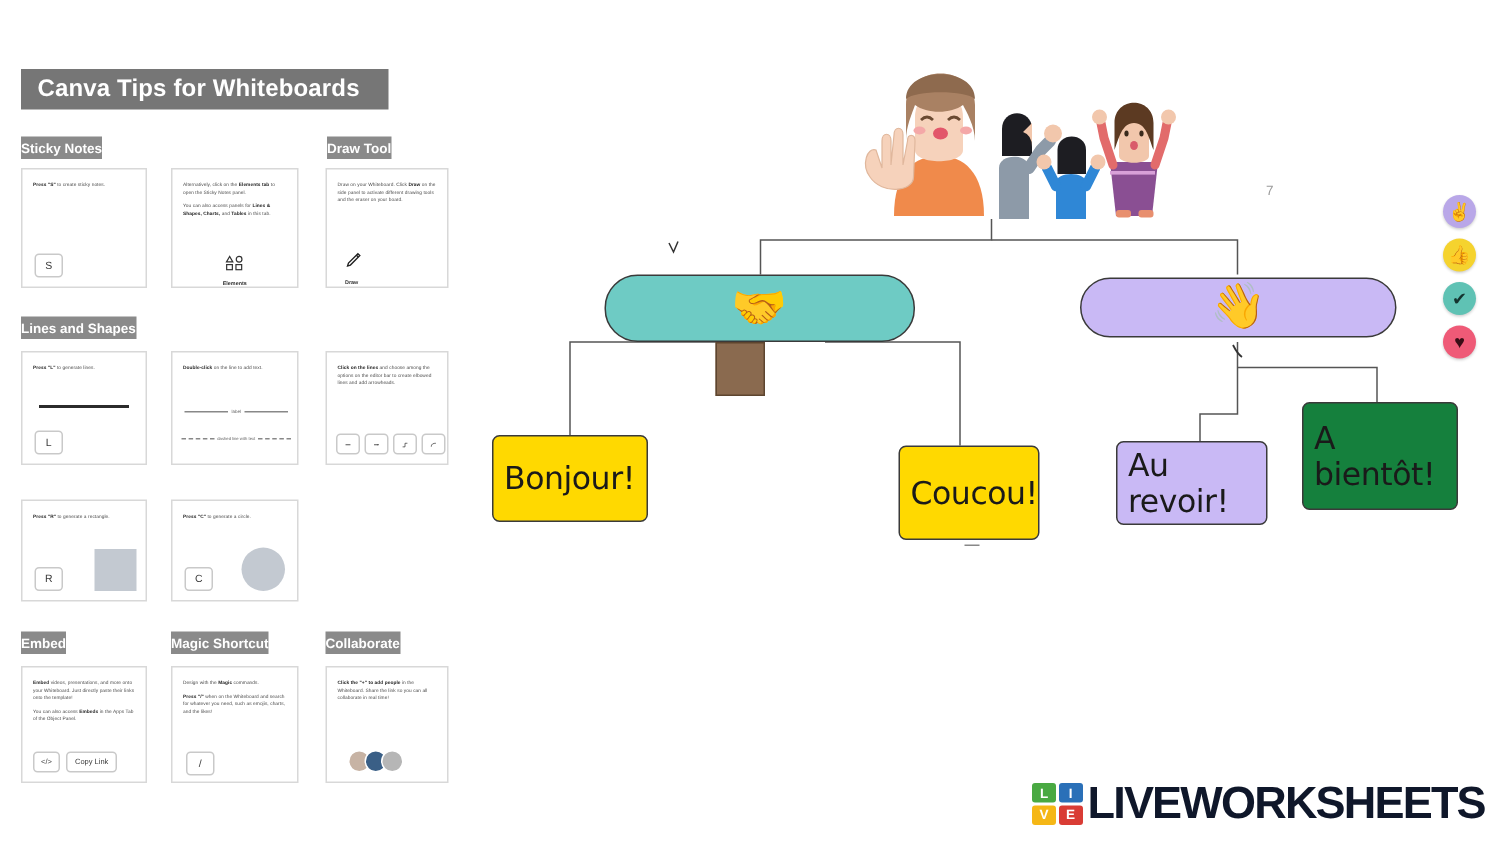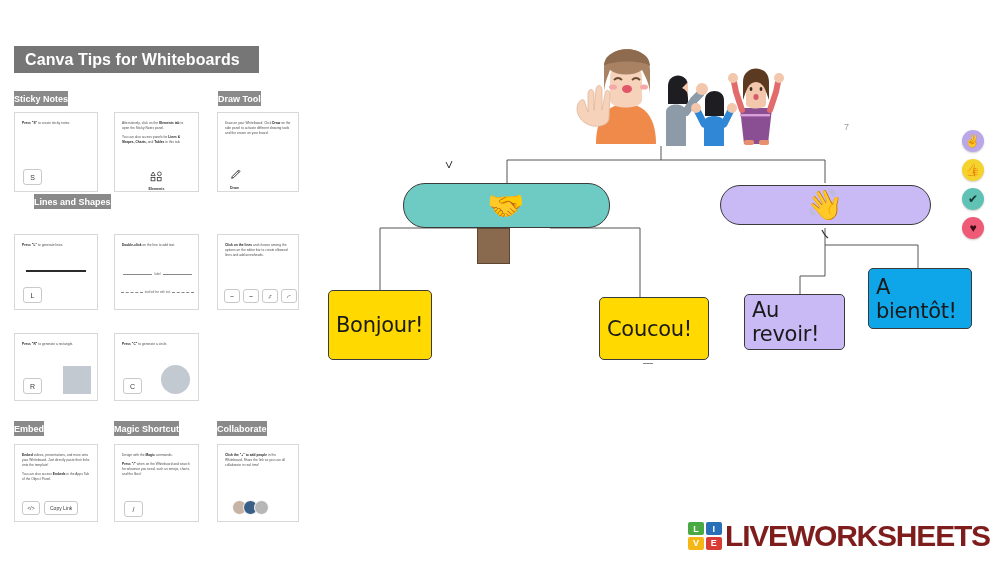--- a/index.html
+++ b/index.html
@@ -112,21 +112,21 @@
   }
 
   
   #lw-logo { position: absolute; left: 688px; top: 519px; display: flex; align-items: center; }
   .lw-grid { display: grid; grid-template-columns: 1fr 1fr; gap: 1.5px; width: 34px; }
   .lw-cell {
     width: 16px; height: 13px; border-radius: 2px;
     display: flex; align-items: center; justify-content: center;
     color: #fff; font-size: 9px; font-weight: bold;
   }
-  .lw-word { font-size: 30px; font-weight: bold; color: #7f1d1d; letter-spacing: -1.2px; margin-left: 3px; }
+  .lw-word { font-size: 30px; font-weight: bold; color: #0f172a; letter-spacing: -1.2px; margin-left: 3px; }
 
   .stray { position: absolute; color: #9a9a9a; font-size: 9px; }
 </style>
 </head>
 <body>
 
 <div id="tips-panel">
 
   <div class="banner-title">Canva Tips for Whiteboards</div>
 
@@ -166,21 +166,21 @@
       <span>
         <svg width="11" height="12" viewBox="0 0 11 12">
           <path d="M8.6 1.1 L9.9 2.4 L3.6 8.7 L1.7 9.3 L2.3 7.4 Z" fill="none" stroke="#222" stroke-width=".9"></path>
           <line x1="7.6" y1="2.1" x2="8.9" y2="3.4" stroke="#222" stroke-width=".9"></line>
         </svg>
       </span>
       <div class="icon-label" style="text-align:left;">Draw</div>
     </div>
   </div>
 
-  <div class="section-chip" style="left:14px; top:194px;margin-left:20px;">Lines and Shapes</div>
+  <div class="section-chip" style="left:14px; top:211px;">Lines and Shapes</div>
 
   <div class="tip-card" style="left:14px; top:234px; width:84px; height:76px;">
     <div class="card-pad">
       <p><b>Press "L"</b><span> to generate lines.</span></p>
     </div>
     <div class="rule-line" style="left:11px; top:35px; width:60px; height:1.6px;"></div>
     <div class="keycap" style="left:8px; top:52px;">L</div>
   </div>
 
   <div class="tip-card" style="left:114px; top:234px; width:85px; height:76px;">
@@ -342,35 +342,35 @@
   </svg>
 
   <div class="stray" style="left:524px; top:122px;">7</div>
   <div style="position:absolute; left:323px; top:363px; width:10px; height:1.4px; background:#888;"></div>
 
   <div class="pill" style="left:83px; top:183px; width:207px; height:45px; background:#6ecbc4;">
     <span class="emoji">🤝</span>
   </div>
   <div class="brown-box" style="left:157px; top:228px; width:33px; height:36px;"></div>
 
-  <div class="note" style="left:8px; top:290px; width:104px; height:70px; background:#ffd900;">
+  <div class="note" style="left:8px; top:290px; width:104px; height:58px; background:#ffd900;">
     <span>Bonjour!</span>
   </div>
-  <div class="note" style="left:279px; top:297px; width:110px; height:63px; background:#ffd900;">
+  <div class="note" style="left:279px; top:297px; width:94px; height:63px; background:#ffd900;">
     <span>Coucou!</span>
   </div>
 
   <div class="pill" style="left:400px; top:185px; width:211px; height:40px; background:#c9b9f5;">
     <span class="emoji">👋</span>
   </div>
 
   <div class="note" style="left:424px; top:294px; width:101px; height:56px; background:#c9b9f5;">
     <span>Au revoir!</span>
   </div>
-  <div class="note" style="left:548px; top:268px; width:104px; height:61px; background:#0ea5e9;">
+  <div class="note" style="left:548px; top:268px; width:104px; height:72px; background:#15803d;">
     <span>A bientôt!</span>
   </div>
 </div>
 
 <div id="reaction-rail">
   <div class="reaction" style="background:#b9a7e8;">
     <span>✌</span>
   </div>
   <div class="reaction" style="background:#f5d32e;">
     <span>👍</span>

